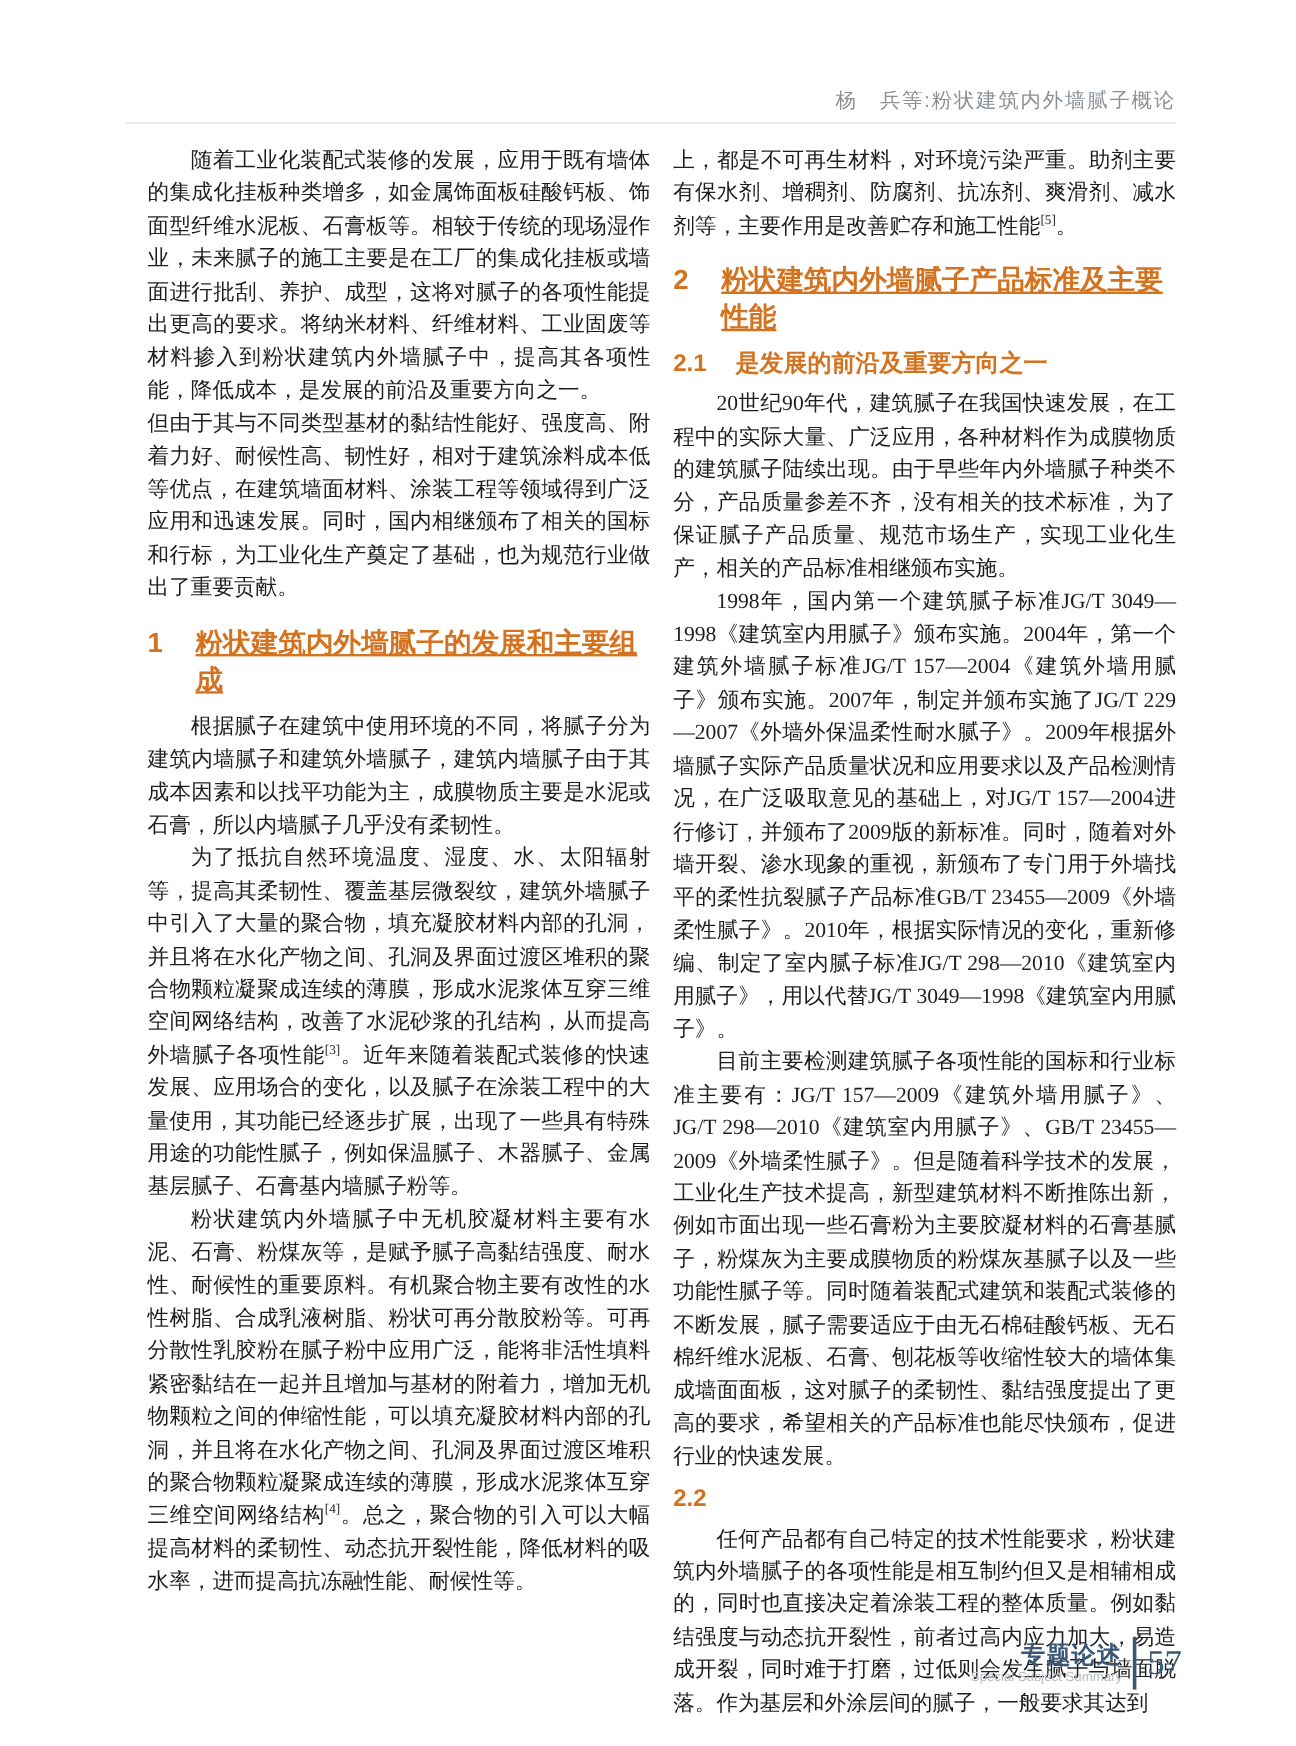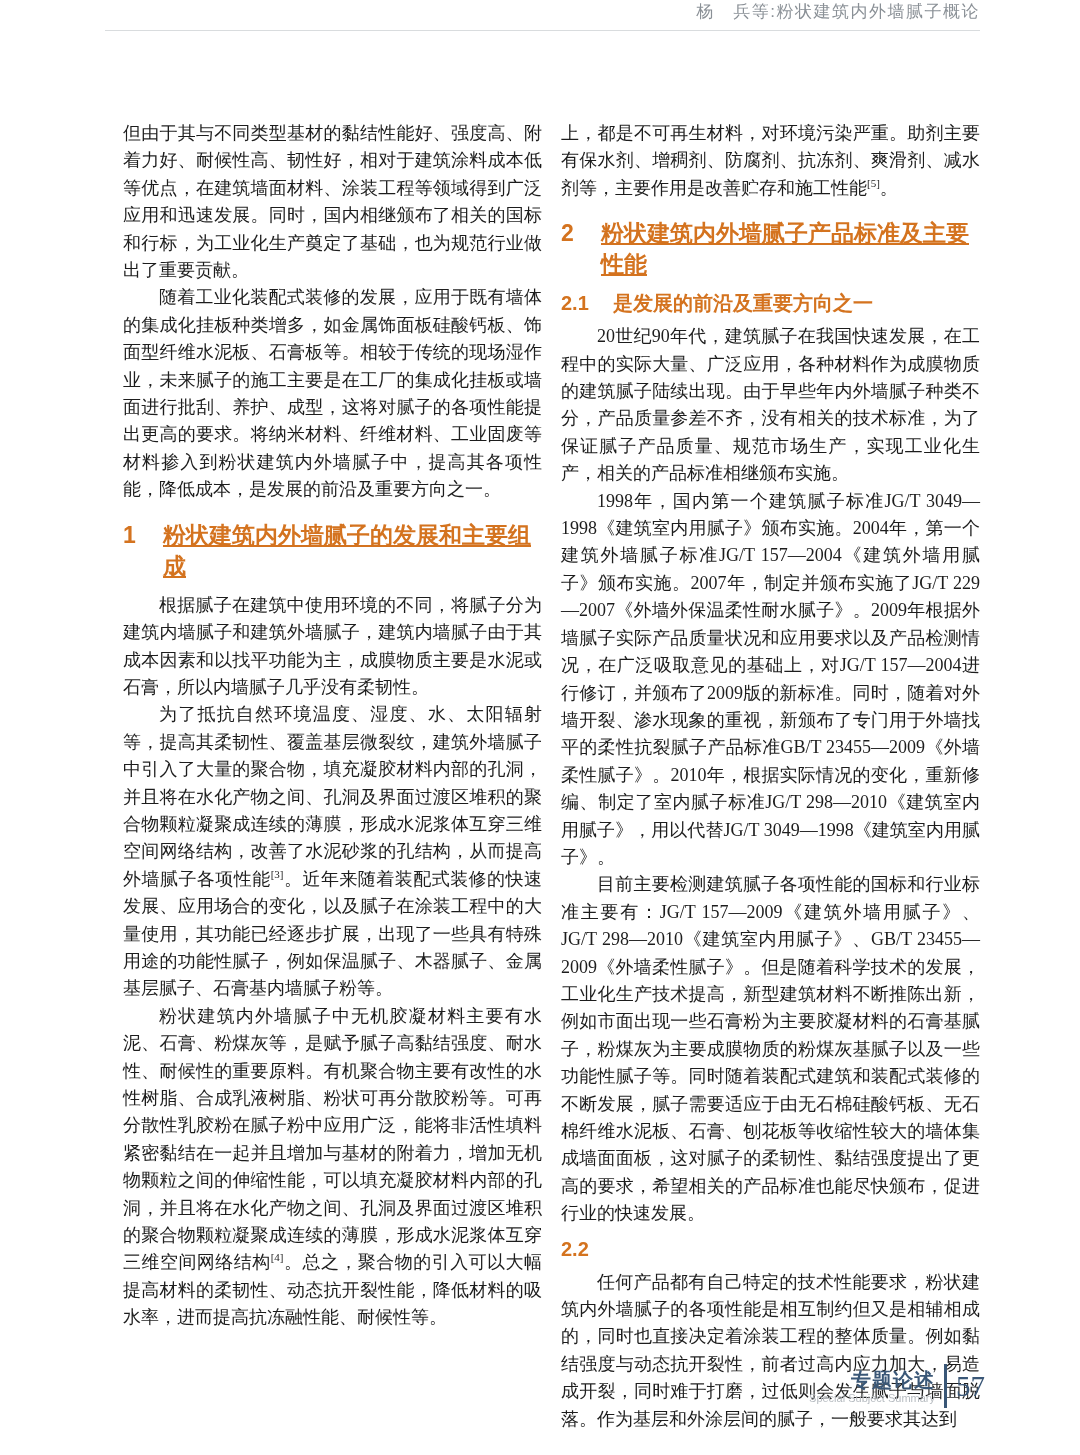--- a/index.html
+++ b/index.html
@@ -12,21 +12,21 @@
   body{
     width:1080px;height:1455px;background:#ffffff;
     font-family:"Liberation Serif","DejaVu Serif",serif;
     color:var(--ink);
   }
   .page{position:relative;width:1080px;height:1455px;background:#ffffff;overflow:hidden;}
 
   
   .page-header{position:absolute;top:0;left:105px;right:100px;}
   .running-title{
-    text-align:right;
+    padding-top:72px;text-align:right;
     font-family:"Liberation Sans","DejaVu Sans",sans-serif;
     font-size:17px;color:var(--head-gray);letter-spacing:1.5px;
   }
   .header-rule{margin-top:7px;border-top:1px solid #d9dcde;height:0;}
 
   
   .columns{position:absolute;top:120px;left:123px;display:flex;gap:19px;}
   .col{width:419px;}
   .para{
     margin:0;font-size:18px;line-height:27.4px;
@@ -76,22 +76,22 @@
 
 <div class="page">
 
   <header class="page-header">
     <div class="running-title">杨　兵等:粉状建筑内外墙腻子概论</div>
     <div class="header-rule"></div>
   </header>
 
   <main class="columns">
     <section class="col" id="col-left">
+        <p class="para indent">随着工业化装配式装修的发展，应用于既有墙体的集成化挂板种类增多，如金属饰面板硅酸钙板、饰面型纤维水泥板、石膏板等。相较于传统的现场湿作业，未来腻子的施工主要是在工厂的集成化挂板或墙面进行批刮、养护、成型，这将对腻子的各项性能提出更高的要求。将纳米材料、纤维材料、工业固废等材料掺入到粉状建筑内外墙腻子中，提高其各项性能，降低成本，是发展的前沿及重要方向之一。</p>
         <p class="para">但由于其与不同类型基材的黏结性能好、强度高、附着力好、耐候性高、韧性好，相对于建筑涂料成本低等优点，在建筑墙面材料、涂装工程等领域得到广泛应用和迅速发展。同时，国内相继颁布了相关的国标和行标，为工业化生产奠定了基础，也为规范行业做出了重要贡献。</p>
-        <p class="para indent">随着工业化装配式装修的发展，应用于既有墙体的集成化挂板种类增多，如金属饰面板硅酸钙板、饰面型纤维水泥板、石膏板等。相较于传统的现场湿作业，未来腻子的施工主要是在工厂的集成化挂板或墙面进行批刮、养护、成型，这将对腻子的各项性能提出更高的要求。将纳米材料、纤维材料、工业固废等材料掺入到粉状建筑内外墙腻子中，提高其各项性能，降低成本，是发展的前沿及重要方向之一。</p>
         <div class="h1">
           <span class="num">1</span>
           <span class="txt">粉状建筑内外墙腻子的发展和主要组成</span>
         </div>
         <p class="para indent">根据腻子在建筑中使用环境的不同，将腻子分为建筑内墙腻子和建筑外墙腻子，建筑内墙腻子由于其成本因素和以找平功能为主，成膜物质主要是水泥或石膏，所以内墙腻子几乎没有柔韧性。</p>
         <p class="para indent">为了抵抗自然环境温度、湿度、水、太阳辐射等，提高其柔韧性、覆盖基层微裂纹，建筑外墙腻子中引入了大量的聚合物，填充凝胶材料内部的孔洞，并且将在水化产物之间、孔洞及界面过渡区堆积的聚合物颗粒凝聚成连续的薄膜，形成水泥浆体互穿三维空间网络结构，改善了水泥砂浆的孔结构，从而提高外墙腻子各项性能<sup>[3]</sup>。近年来随着装配式装修的快速发展、应用场合的变化，以及腻子在涂装工程中的大量使用，其功能已经逐步扩展，出现了一些具有特殊用途的功能性腻子，例如保温腻子、木器腻子、金属基层腻子、石膏基内墙腻子粉等。</p>
         <p class="para indent">粉状建筑内外墙腻子中无机胶凝材料主要有水泥、石膏、粉煤灰等，是赋予腻子高黏结强度、耐水性、耐候性的重要原料。有机聚合物主要有改性的水性树脂、合成乳液树脂、粉状可再分散胶粉等。可再分散性乳胶粉在腻子粉中应用广泛，能将非活性填料紧密黏结在一起并且增加与基材的附着力，增加无机物颗粒之间的伸缩性能，可以填充凝胶材料内部的孔洞，并且将在水化产物之间、孔洞及界面过渡区堆积的聚合物颗粒凝聚成连续的薄膜，形成水泥浆体互穿三维空间网络结构<sup>[4]</sup>。总之，聚合物的引入可以大幅提高材料的柔韧性、动态抗开裂性能，降低材料的吸水率，进而提高抗冻融性能、耐候性等。</p>
       </section>
     <section class="col" id="col-right">
         <p class="para">上，都是不可再生材料，对环境污染严重。助剂主要有保水剂、增稠剂、防腐剂、抗冻剂、爽滑剂、减水剂等，主要作用是改善贮存和施工性能<sup>[5]</sup>。</p>

